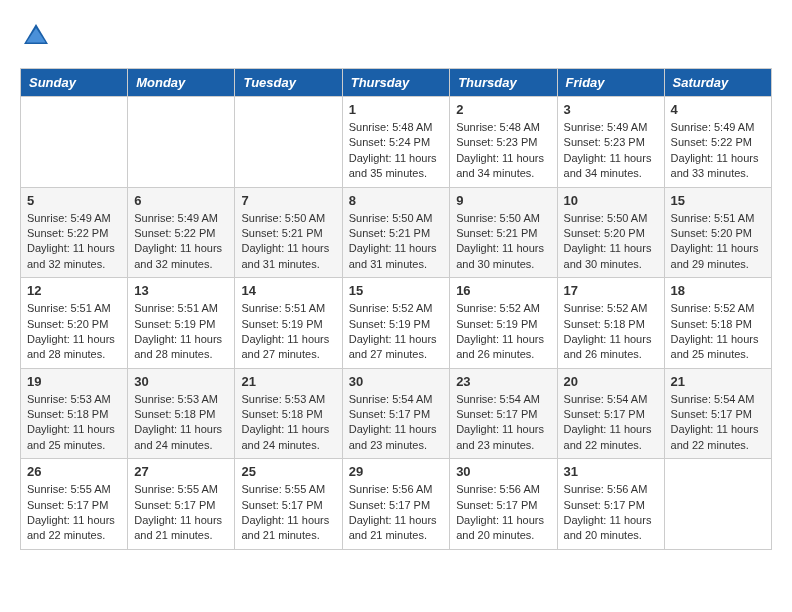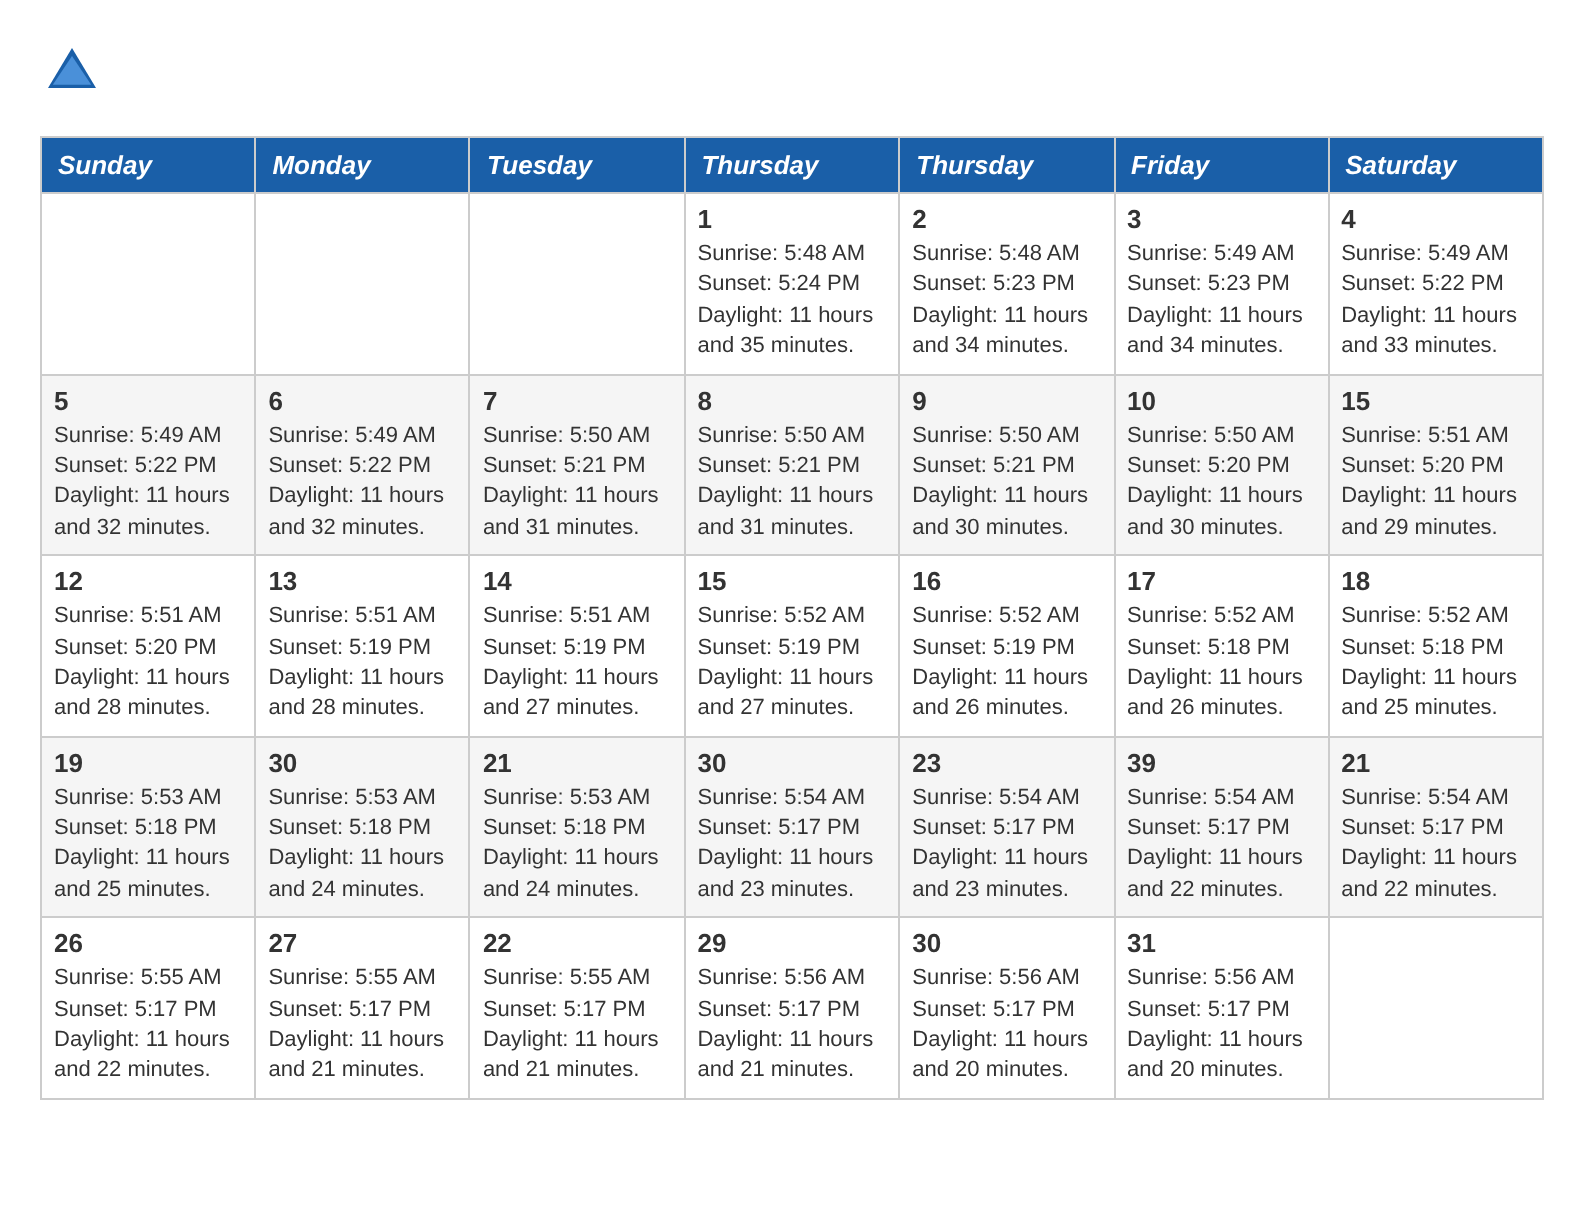--- a/index.html
+++ b/index.html
@@ -291,21 +291,21 @@
 and 23 minutes.</div>
         </td>
         <td>
           <span class="day-number">23</span>
           <div class="day-info" style="white-space: pre-line;">Sunrise: 5:54 AM
 Sunset: 5:17 PM
 Daylight: 11 hours
 and 23 minutes.</div>
         </td>
         <td>
-          <span class="day-number">39</span>
+          <span class="day-number">20</span>
           <div class="day-info" style="white-space: pre-line;">Sunrise: 5:54 AM
 Sunset: 5:17 PM
 Daylight: 11 hours
 and 22 minutes.</div>
         </td>
         <td>
           <span class="day-number">21</span>
           <div class="day-info" style="white-space: pre-line;">Sunrise: 5:54 AM
 Sunset: 5:17 PM
 Daylight: 11 hours
@@ -321,21 +321,21 @@
 and 22 minutes.</div>
         </td>
         <td>
           <span class="day-number">27</span>
           <div class="day-info" style="white-space: pre-line;">Sunrise: 5:55 AM
 Sunset: 5:17 PM
 Daylight: 11 hours
 and 21 minutes.</div>
         </td>
         <td>
-          <span class="day-number">22</span>
+          <span class="day-number">25</span>
           <div class="day-info" style="white-space: pre-line;">Sunrise: 5:55 AM
 Sunset: 5:17 PM
 Daylight: 11 hours
 and 21 minutes.</div>
         </td>
         <td>
           <span class="day-number">29</span>
           <div class="day-info" style="white-space: pre-line;">Sunrise: 5:56 AM
 Sunset: 5:17 PM
 Daylight: 11 hours

